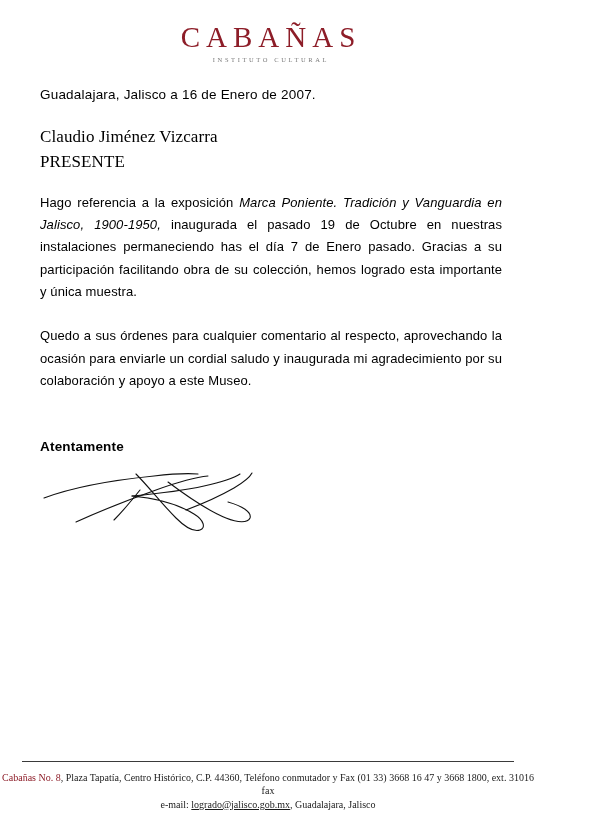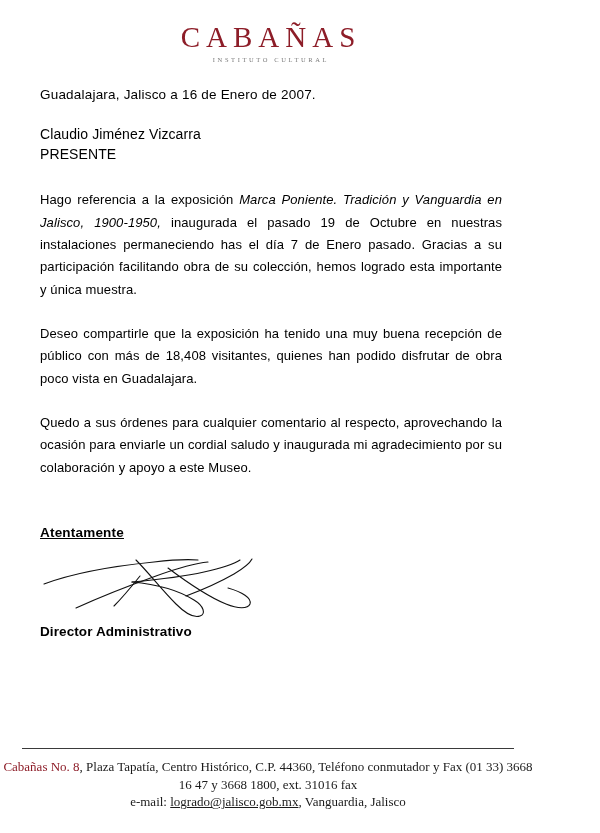--- a/index.html
+++ b/index.html
@@ -52,41 +52,41 @@
 
   .dateline {
     font-size: 13.5px;
     margin-top: 24px;
     padding-right: 28px;
     letter-spacing: .2px;
   }
 
   .addressee {
     margin-top: 23px;
-    font-size: 14px;
+    font-size: 17px;
     line-height: 1.42;
+    font-family: Liberation Serif, serif;
   }
   .addressee div { letter-spacing: .1px; }
 
   p.para {
     font-size: 13px;
     line-height: 1.72;
     text-align: justify;
     margin: 22px 0 0 0;
     letter-spacing: .1px;
   }
-  p.para.first { margin-top: 24px; }
+  p.para.first { margin-top: 18px; }
   .ital { font-style: italic; }
 
   .closing {
     margin-top: 46px;
     font-size: 13.5px;
     font-weight: bold;
     letter-spacing: .2px;
-    text-decoration: underline;
   }
 
   
   .signature-area {
     position: relative;
     height: 78px;
     margin-top: 4px;
   }
   .signature-svg {
     position: absolute;
@@ -110,21 +110,21 @@
     text-align: center;
     font-family: "Liberation Serif", serif;
   }
   .footer-rule {
     width: 492px;
     height: 1px;
     background: #3a3a3a;
     margin: 0 auto 9px auto;
   }
   .footer-line {
-    font-size: 13px;
+    font-size: 10px;
     line-height: 1.35;
     color: #1a1a1a;
   }
   .footer-red { color: #8d1d28; }
   .footer-link {
     color: #1a1a1a;
     text-decoration: underline;
   }
 </style>
 </head>
@@ -141,45 +141,43 @@
 
     <div class="dateline">Guadalajara, Jalisco a 16 de Enero de 2007.</div>
 
     <div class="addressee">
       <div>Claudio Jiménez Vizcarra</div>
       <div>PRESENTE</div>
     </div>
 
     <p class="para first"><span>Hago referencia a la exposición </span><span class="ital">Marca Poniente. Tradición y Vanguardia en Jalisco, 1900-1950,</span><span> inaugurada el pasado 19 de Octubre en nuestras instalaciones permaneciendo has el día 7 de Enero pasado. Gracias a su participación facilitando obra de su colección, hemos logrado esta importante y única muestra.</span></p>
 
-    <p class="para">Deseo compartirle que la exposición ha tenido una muy buena recepción de público con más de 18,408 visitantes, quienes han podido disfrutar de obra poco vista en Guadalajara.</p>
 
     <p class="para">Quedo a sus órdenes para cualquier comentario al respecto, aprovechando la ocasión para enviarle un cordial saludo y inaugurada mi agradecimiento por su colaboración y apoyo a este Museo.</p>
 
     <div class="closing">Atentamente</div>
 
     <div class="signature-area">
       <svg class="signature-svg" width="260" height="76" viewBox="0 0 260 76">
         <g fill="none" stroke="#111111" stroke-width="1.1" stroke-linecap="round" stroke-linejoin="round">
           <path d="M8 38 C 40 26, 78 20, 118 16 C 135 14, 150 13, 162 14"></path>
           <path d="M40 62 C 62 52, 92 40, 120 30 C 142 22, 160 17, 172 16"></path>
           <path d="M100 14 C 112 26, 126 44, 140 58 C 150 68, 158 72, 164 70 C 170 68, 168 60, 158 54 C 142 44, 118 38, 96 36"></path>
           <path d="M96 36 C 118 34, 146 31, 168 26 C 186 22, 198 18, 204 14"></path>
           <path d="M132 22 C 148 34, 170 50, 190 58 C 202 63, 212 63, 214 58 C 216 52, 206 46, 192 42"></path>
           <path d="M150 50 C 166 44, 184 36, 198 28 C 208 22, 214 17, 216 13"></path>
           <path d="M104 30 C 96 40, 86 52, 78 60"></path>
         </g>
       </svg>
     </div>
 
     <div class="signer">
-      <div>Director Administrativo</div>
     </div>
 
   </div>
 
   <div class="footer">
     <div class="footer-rule"></div>
     <div class="footer-line"><span class="footer-red">Cabañas No. 8</span><span>, Plaza Tapatía, Centro Histórico, C.P. 44360, Teléfono conmutador y Fax (01 33) 3668 16 47 y 3668 1800, ext. 31016 fax</span></div>
-    <div class="footer-line"><span>e-mail: </span><span class="footer-link">logrado@jalisco.gob.mx</span><span>, Vanguardia, Jalisco</span></div>
+    <div class="footer-line"><span>e-mail: </span><span class="footer-link">logrado@jalisco.gob.mx</span><span>, Guadalajara, Jalisco</span></div>
   </div>
 
 </div>
 
 </body></html>

